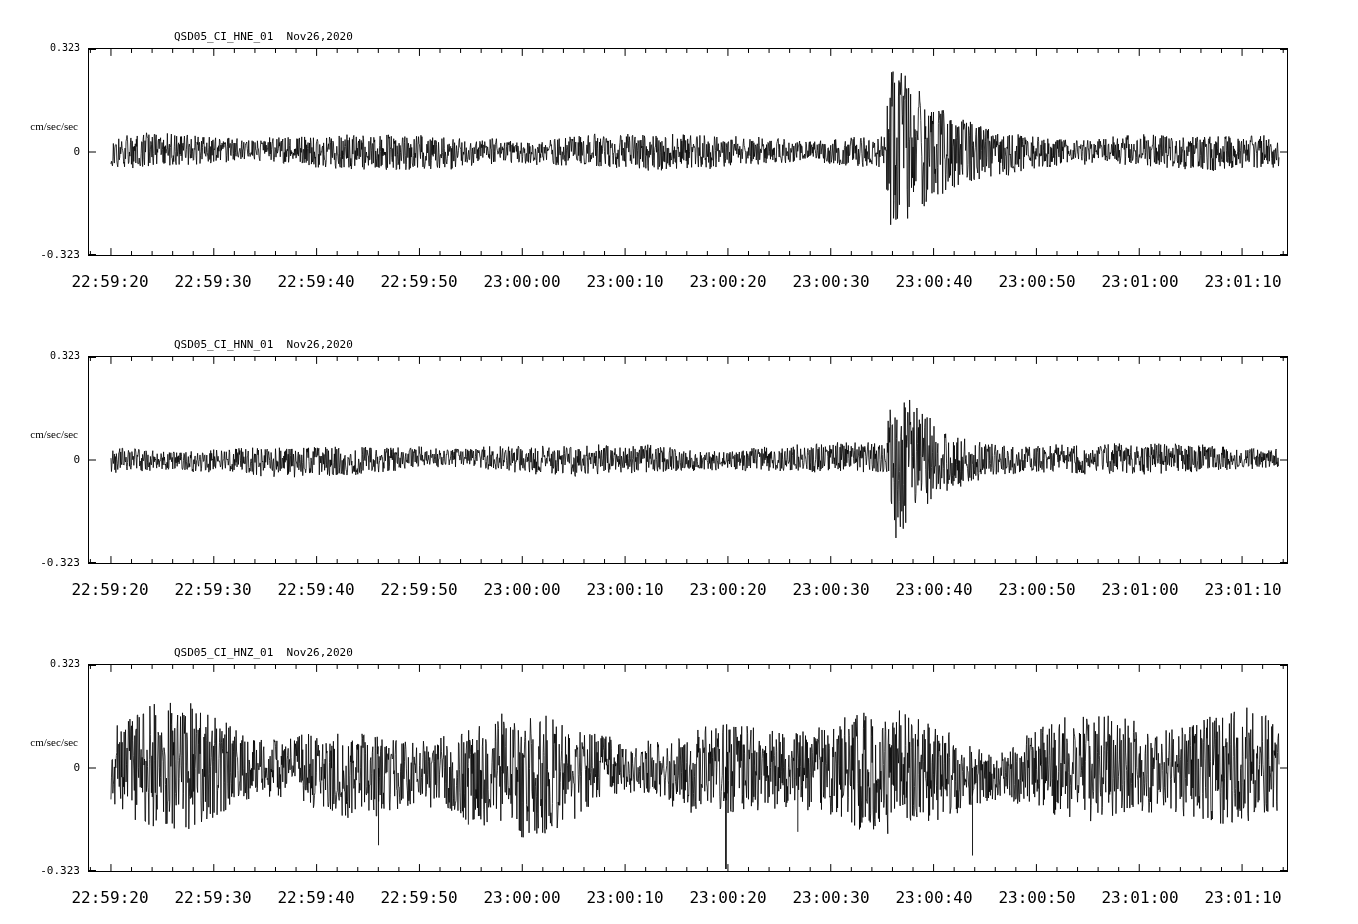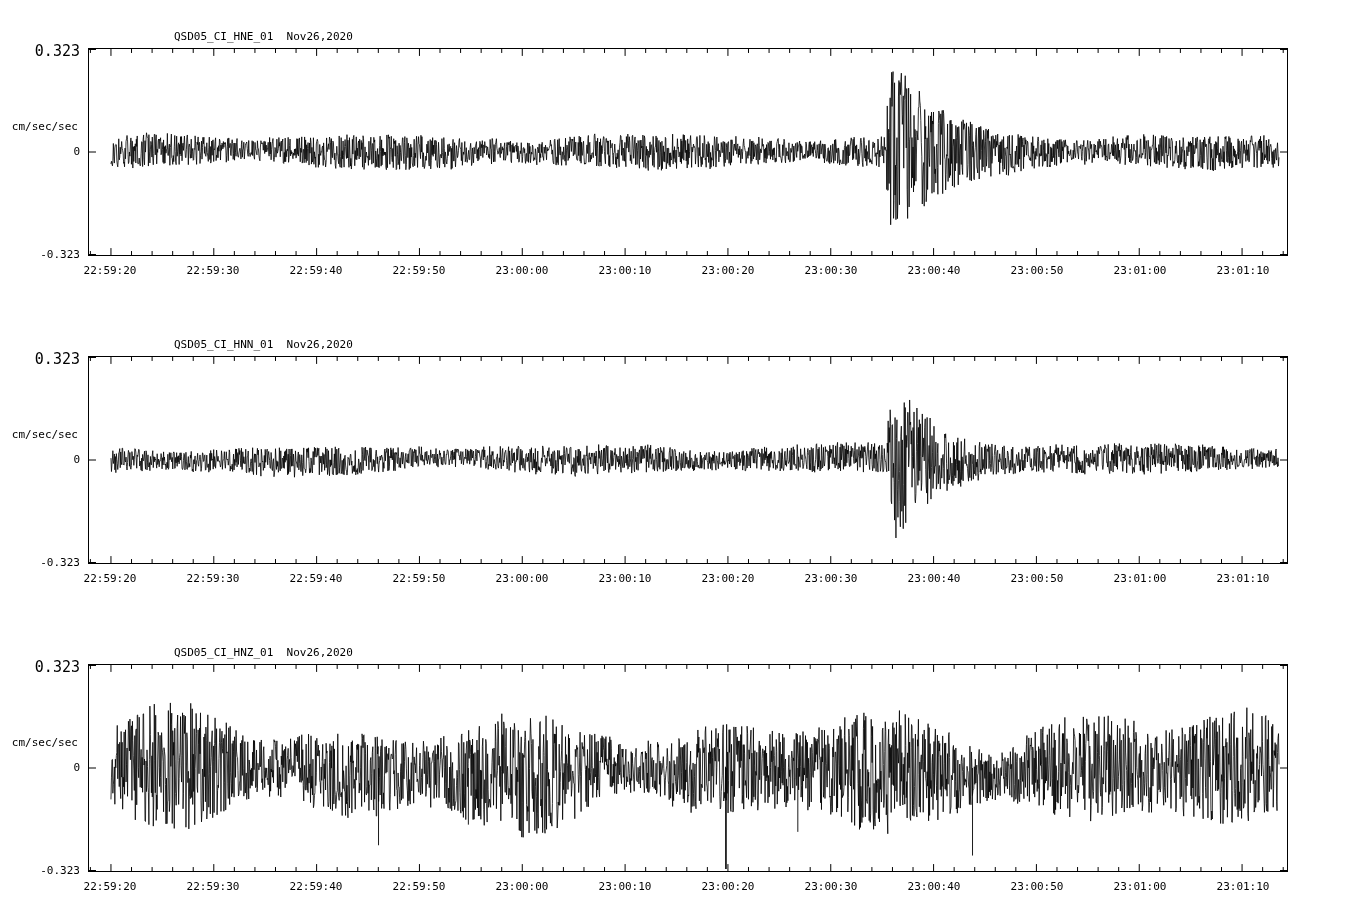--- a/index.html
+++ b/index.html
@@ -52,21 +52,21 @@
     left: 174px;
     top: 30px;
     font-size: 11px;
     letter-spacing: 0px;
     white-space: pre;
   }
   .ylabel-top {
     position: absolute;
     right: 1278px;
     top: 42px;
-    font-size: 15px;
+    font-size: 10px;
     text-align: right;
     white-space: pre;
   }
   .ylabel-zero {
     position: absolute;
     right: 1278px;
     top: 145px;
     font-size: 11px;
     text-align: right;
     white-space: pre;
@@ -78,25 +78,26 @@
     font-size: 11px;
     white-space: pre;
   }
   .ylabel-units {
     position: absolute;
     right: 1280px;
     top: 120px;
     font-size: 11px;
     text-align: right;
     white-space: pre;
+    font-family: Liberation Serif, serif;
   }
   .xtick-label {
     position: absolute;
-    top: 264px;
-    font-size: 11px;
+    top: 272px;
+    font-size: 16px;
     transform: translateX(-50%);
     white-space: pre;
   }
 </style>
 </head>
 <body>
 
 <div class="page">
 
   <div class="panel panel-1">

